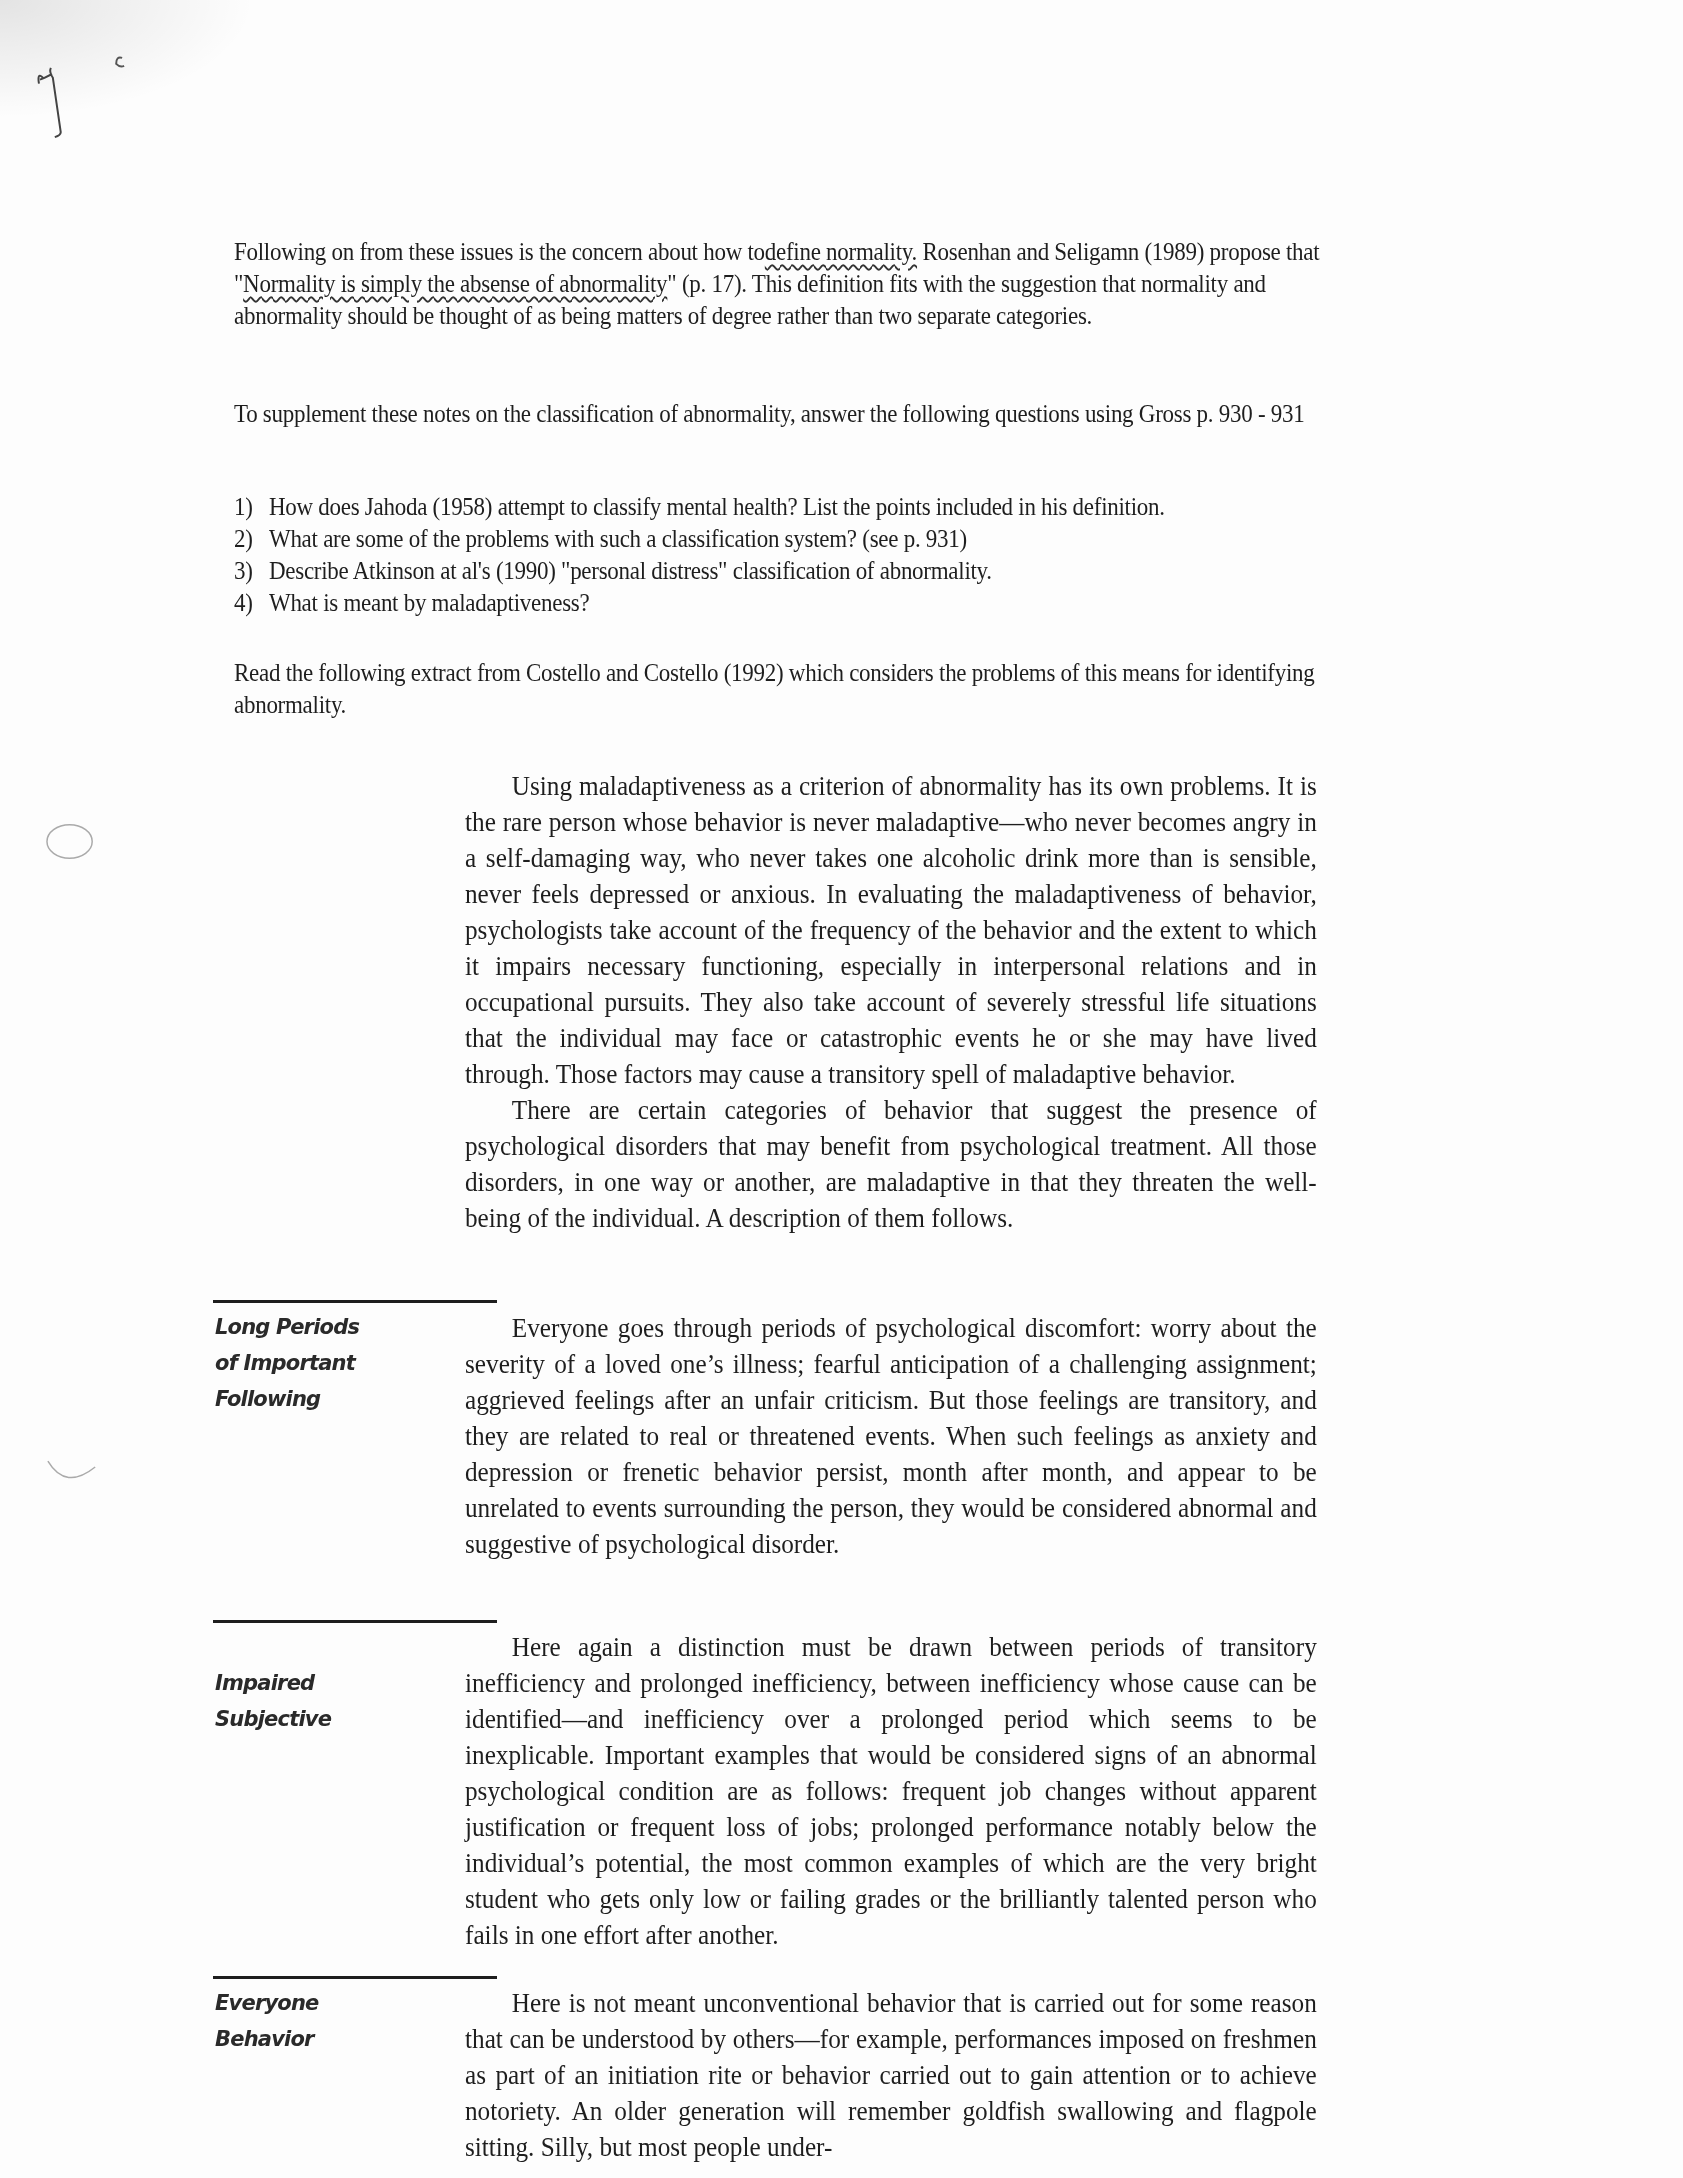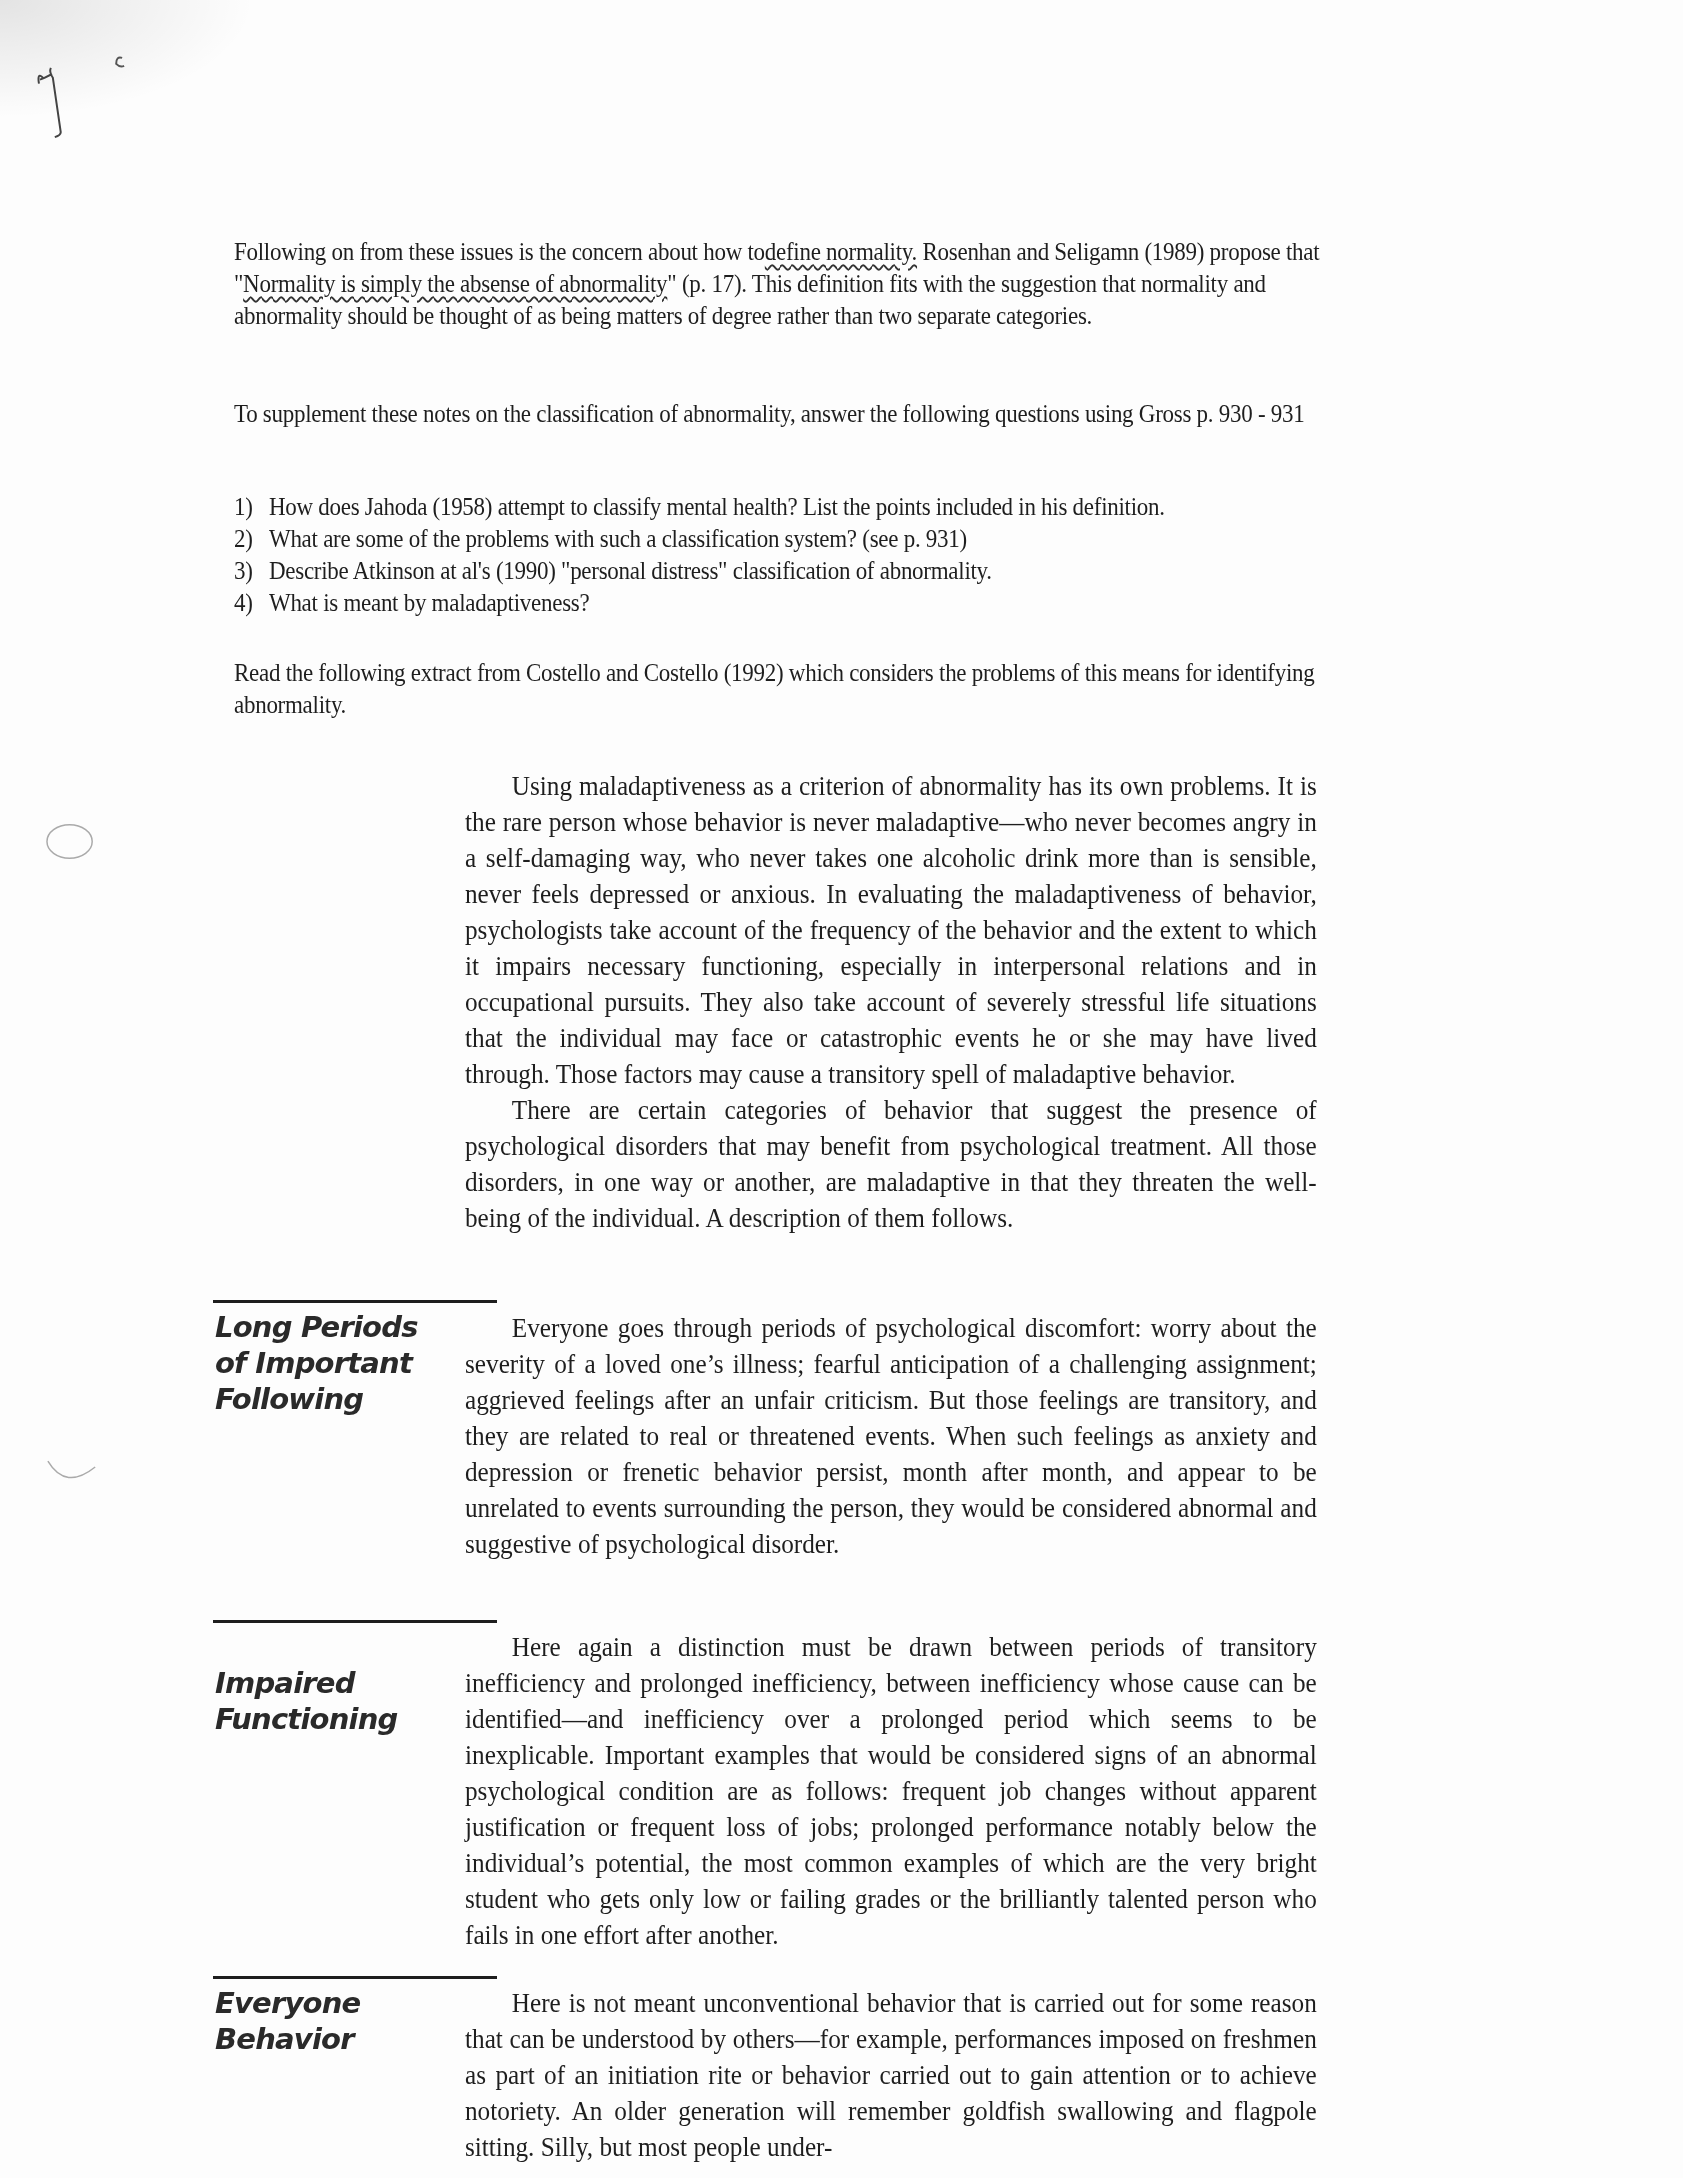--- a/index.html
+++ b/index.html
@@ -28,21 +28,21 @@
       font-size: 27px; line-height: 36px; text-align: justify;
       transform: scaleX(0.935); transform-origin: left top;
     }
     .extract p { margin: 0; text-indent: 50px; }
     .section-rule {
       position: absolute; left: 213px; width: 284px; height: 3px; background: #1e1e1e;
     }
     .section-head {
       position: absolute; left: 215px; width: 238px;
       font-family: "DejaVu Sans", "Liberation Sans", sans-serif;
-      font-style: italic; font-weight: bold; font-size: 29px; line-height: 36px;
+      font-style: italic; font-weight: bold; font-size: 21px; line-height: 36px;
       color: #2a2a2a; letter-spacing: -0.8px;
     }
     .section-head span { display: block; }
   </style>
 </head>
 <body>
 
 <div class="scan-shade"></div>
 
 <svg class="scribble" style="left:25px;top:50px" width="119" height="99" viewBox="0 0 120 100">
@@ -102,21 +102,21 @@
   <span>of Important</span>
   <span>Following</span>
 </div>
 <div class="extract" style="top:1310px">
   <p>Everyone goes through periods of psychological discomfort: worry about the severity of a loved one’s illness; fearful anticipation of a challenging assignment; aggrieved feelings after an unfair criticism. But those feelings are transitory, and they are related to real or threatened events. When such feelings as anxiety and depression or frenetic behavior persist, month after month, and appear to be unrelated to events surrounding the person, they would be considered abnormal and suggestive of psychological disorder.</p>
 </div>
 
 <div class="section-rule" style="top:1620px"></div>
 <div class="section-head" style="top:1665px">
   <span>Impaired</span>
-  <span>Functioning</span>
+  <span>Subjective</span>
 </div>
 <div class="extract" style="top:1629px">
   <p>Here again a distinction must be drawn between periods of transitory inefficiency and prolonged inefficiency, between inefficiency whose cause can be identified—and inefficiency over a prolonged period which seems to be inexplicable. Important examples that would be considered signs of an abnormal psychological condition are as follows: frequent job changes without apparent justification or frequent loss of jobs; prolonged performance notably below the individual’s potential, the most common examples of which are the very bright student who gets only low or failing grades or the brilliantly talented person who fails in one effort after another.</p>
 </div>
 
 <div class="section-rule" style="top:1976px"></div>
 <div class="section-head" style="top:1985px">
   <span>Everyone</span>
   <span>Behavior</span>
 </div>

